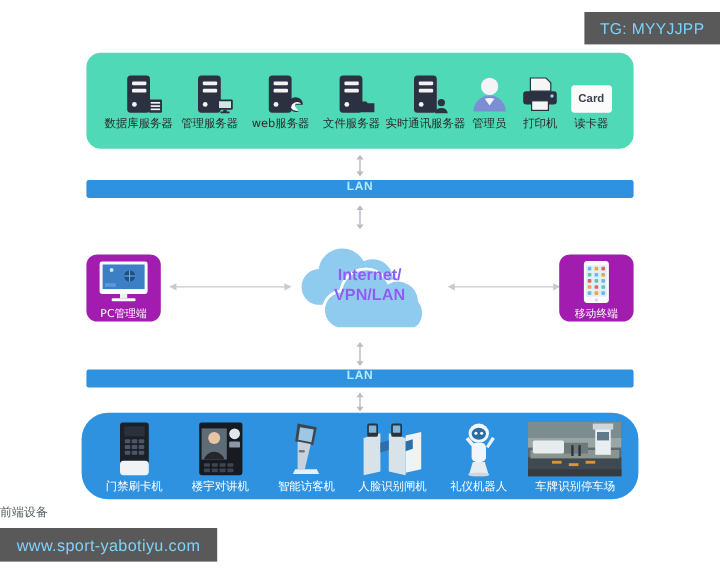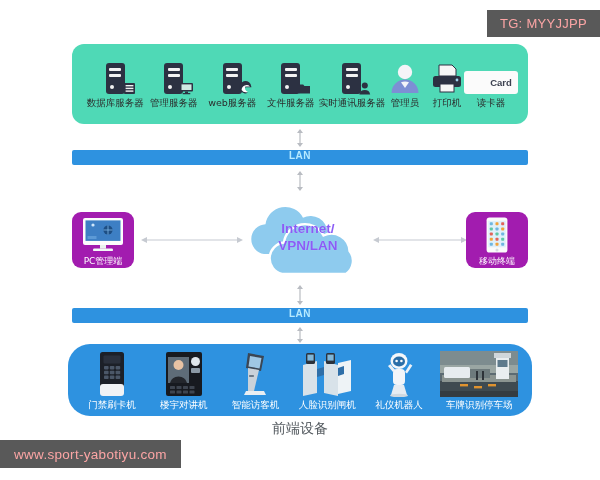--- a/index.html
+++ b/index.html
@@ -6,21 +6,21 @@
   body{
     width:600px;height:480px;
     background:#ffffff;
     font-family:"Liberation Sans","DejaVu Sans",sans-serif;
     overflow:hidden;position:relative;
   }
   #stage{position:absolute;left:0;top:0;width:600px;height:480px;}
 
   
   .wm{
-    position:absolute;background:#595959;color:#fca5a5;
+    position:absolute;background:#595959;color:#7dd3fc;
     font-size:13px;letter-spacing:.3px;display:flex;align-items:center;
     justify-content:center;white-space:nowrap;
   }
   #wm-top{right:0;top:10px;height:27px;padding:0 13px;}
   #wm-bottom{left:0;bottom:12px;height:28px;padding:0 14px;font-size:13.5px;}
 
   
   #server-band{
     position:absolute;left:72px;top:44px;width:456px;height:80px;
     background:#4FD9B6;border-radius:12px;
@@ -96,22 +96,22 @@
     display:flex;align-items:flex-start;justify-content:space-between;
     padding:6px 8px 0 8px;box-sizing:border-box;
   }
   .dev{display:flex;flex-direction:column;align-items:center;width:74px;}
   .dev .pic{height:48px;display:flex;align-items:center;justify-content:center;}
   .dev .cap{
     font-size:9.5px;color:#ffffff;margin-top:1px;white-space:nowrap;
     font-family:"DejaVu Sans","Liberation Sans",sans-serif;
   }
   #front-label{
-    position:absolute;left:0;top:420px;width:600px;text-align:center;
-    font-size:14px;color:#555b60;
+    position:absolute;left:0;top:420px;width:600px;text-align:left;
+    font-size:10px;color:#555b60;
     font-family:"DejaVu Sans","Liberation Sans",sans-serif;
   }
 </style>
 </head>
 <body>
 
 <div id="stage">
 
   <div id="server-band">
 
@@ -211,21 +211,21 @@
           <rect x="2" y="12" width="28" height="11" rx="2.5" fill="#2c3142"></rect>
           <rect x="9" y="20" width="14" height="8" fill="#f6f6f6" stroke="#2c3142" stroke-width="1"></rect>
           <circle cx="26" cy="16" r="1.4" fill="#9fd3ef"></circle>
         </svg>
       </div>
       <div class="cap">打印机</div>
     </div>
 
     <div class="srv narrow">
       <div class="glyph">
-        <div style="width:34px;height:23px;background:#fbfbfb;border-radius:3px;display:flex;align-items:center;justify-content:center;padding-left:20px;">
+        <div style="width:34px;height:23px;background:#fbfbfb;border-radius:3px;display:flex;align-items:center;justify-content:center;">
           <span style="font-size:9.5px;color:#3c4150;font-weight:600;">Card</span>
         </div>
       </div>
       <div class="cap">读卡器</div>
     </div>
 
   </div>
 
   <div class="varrow" style="left:294px;top:128px;">
     <svg width="12" height="20" viewBox="0 0 12 20">

